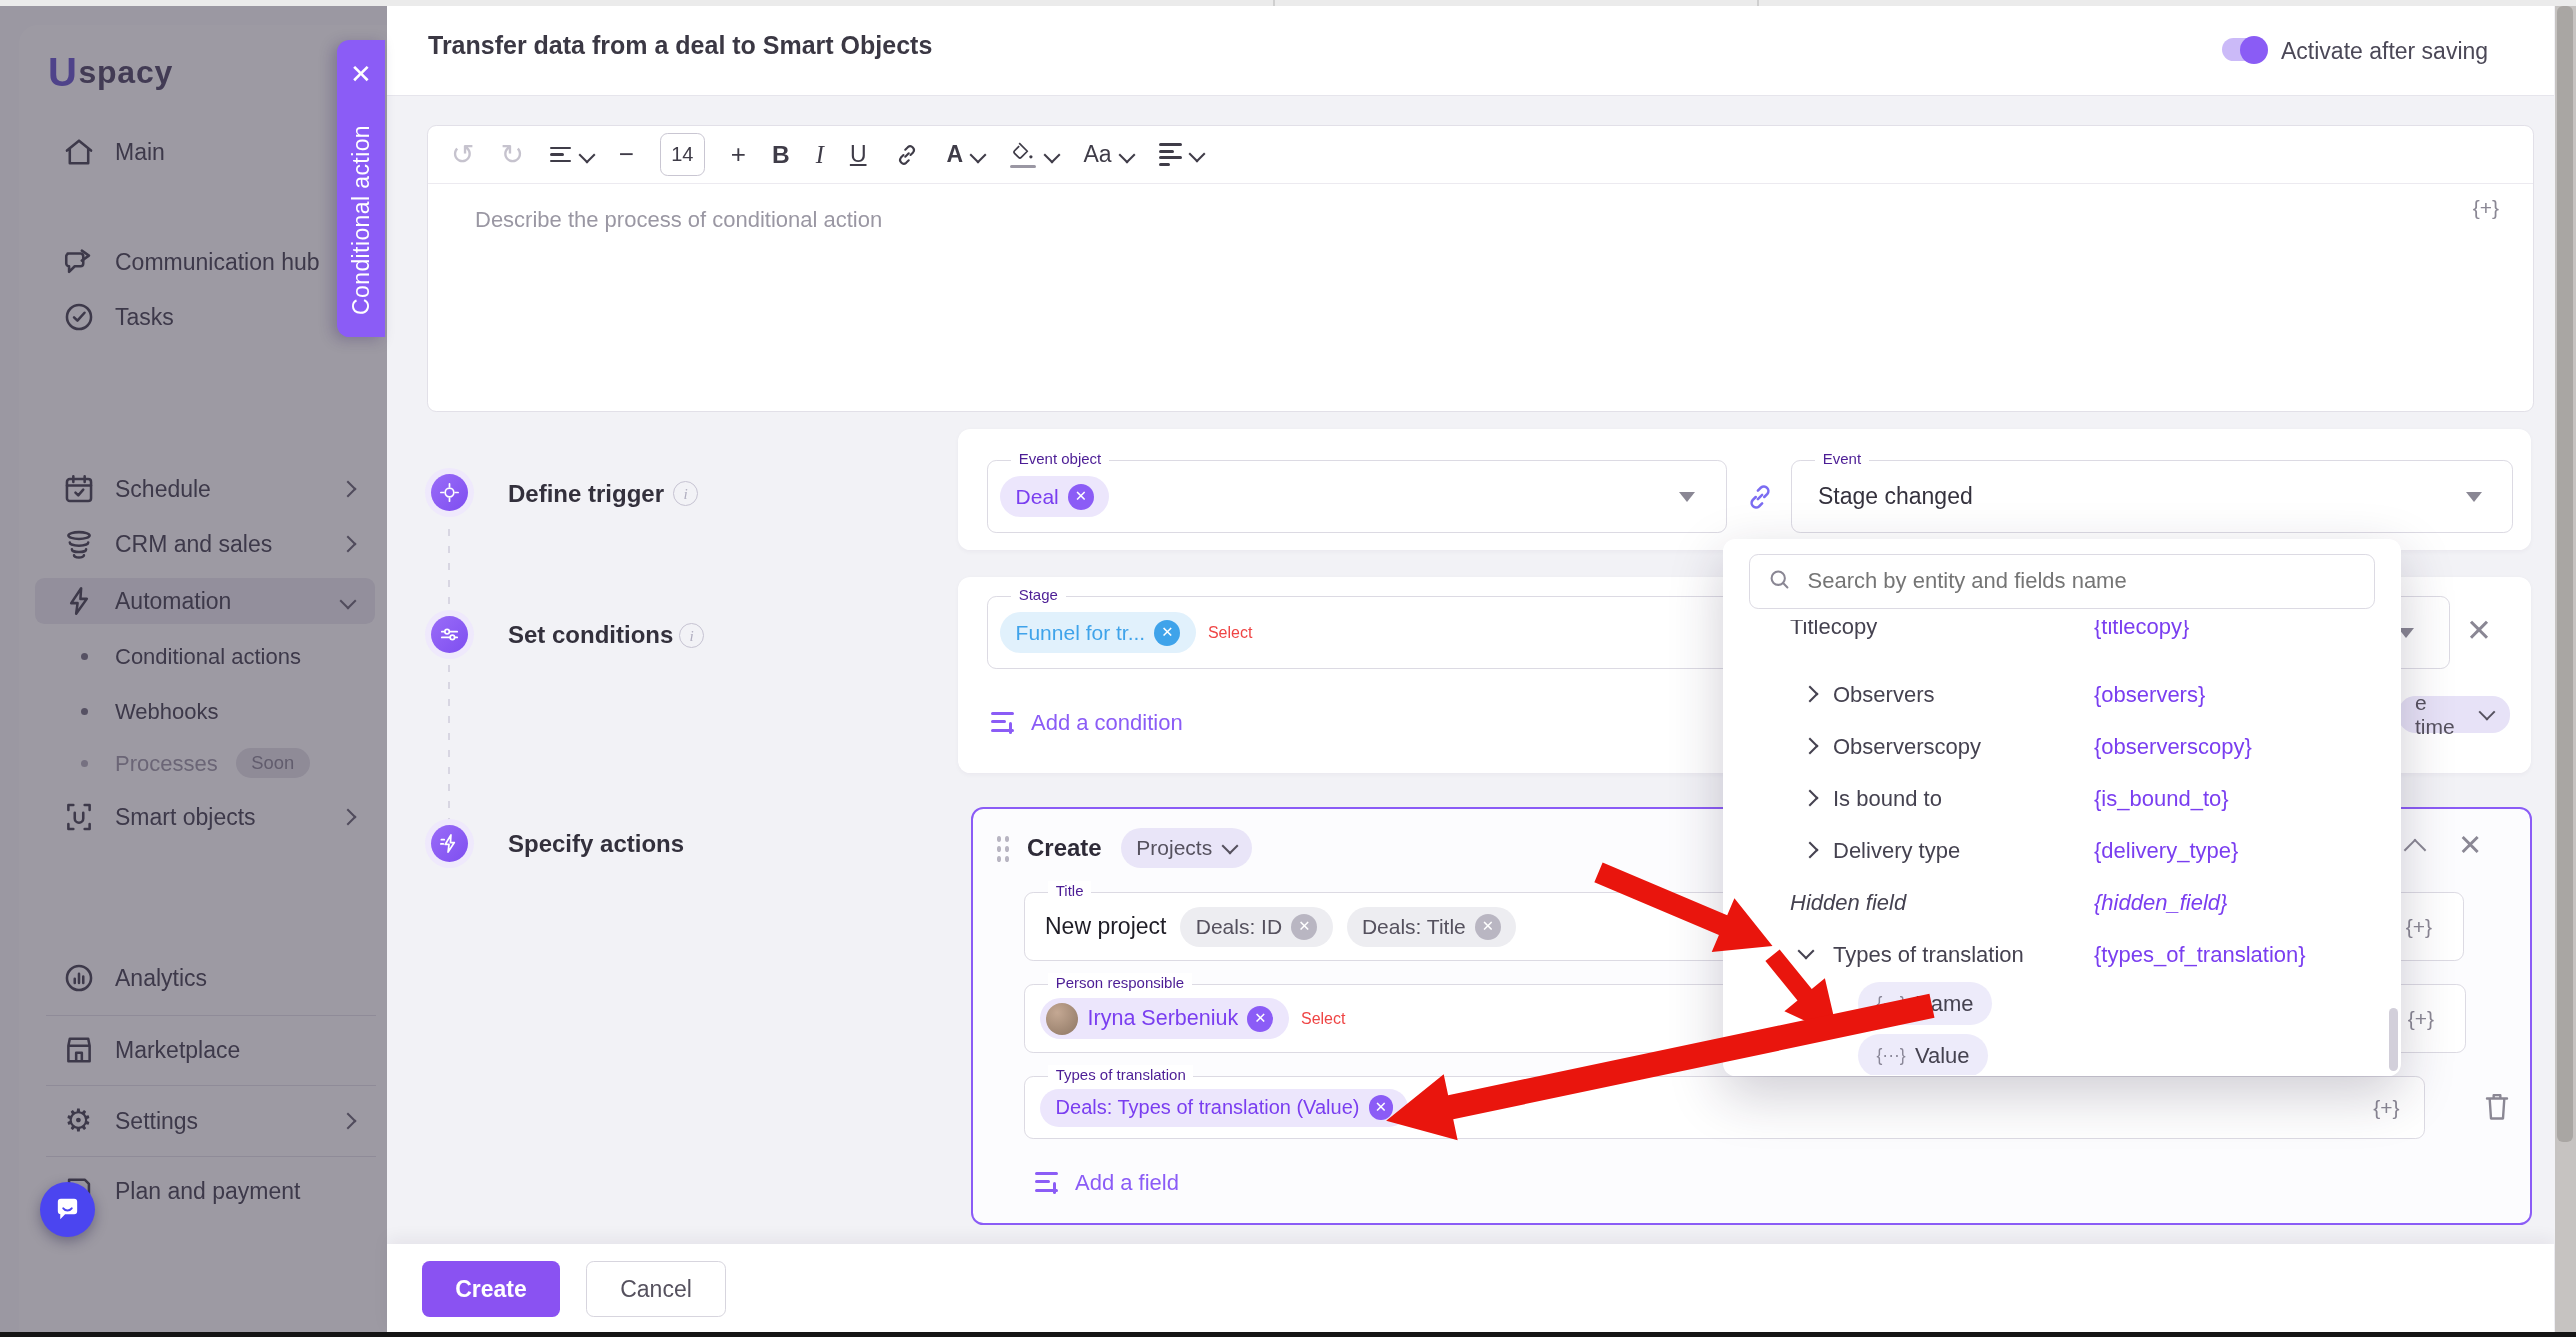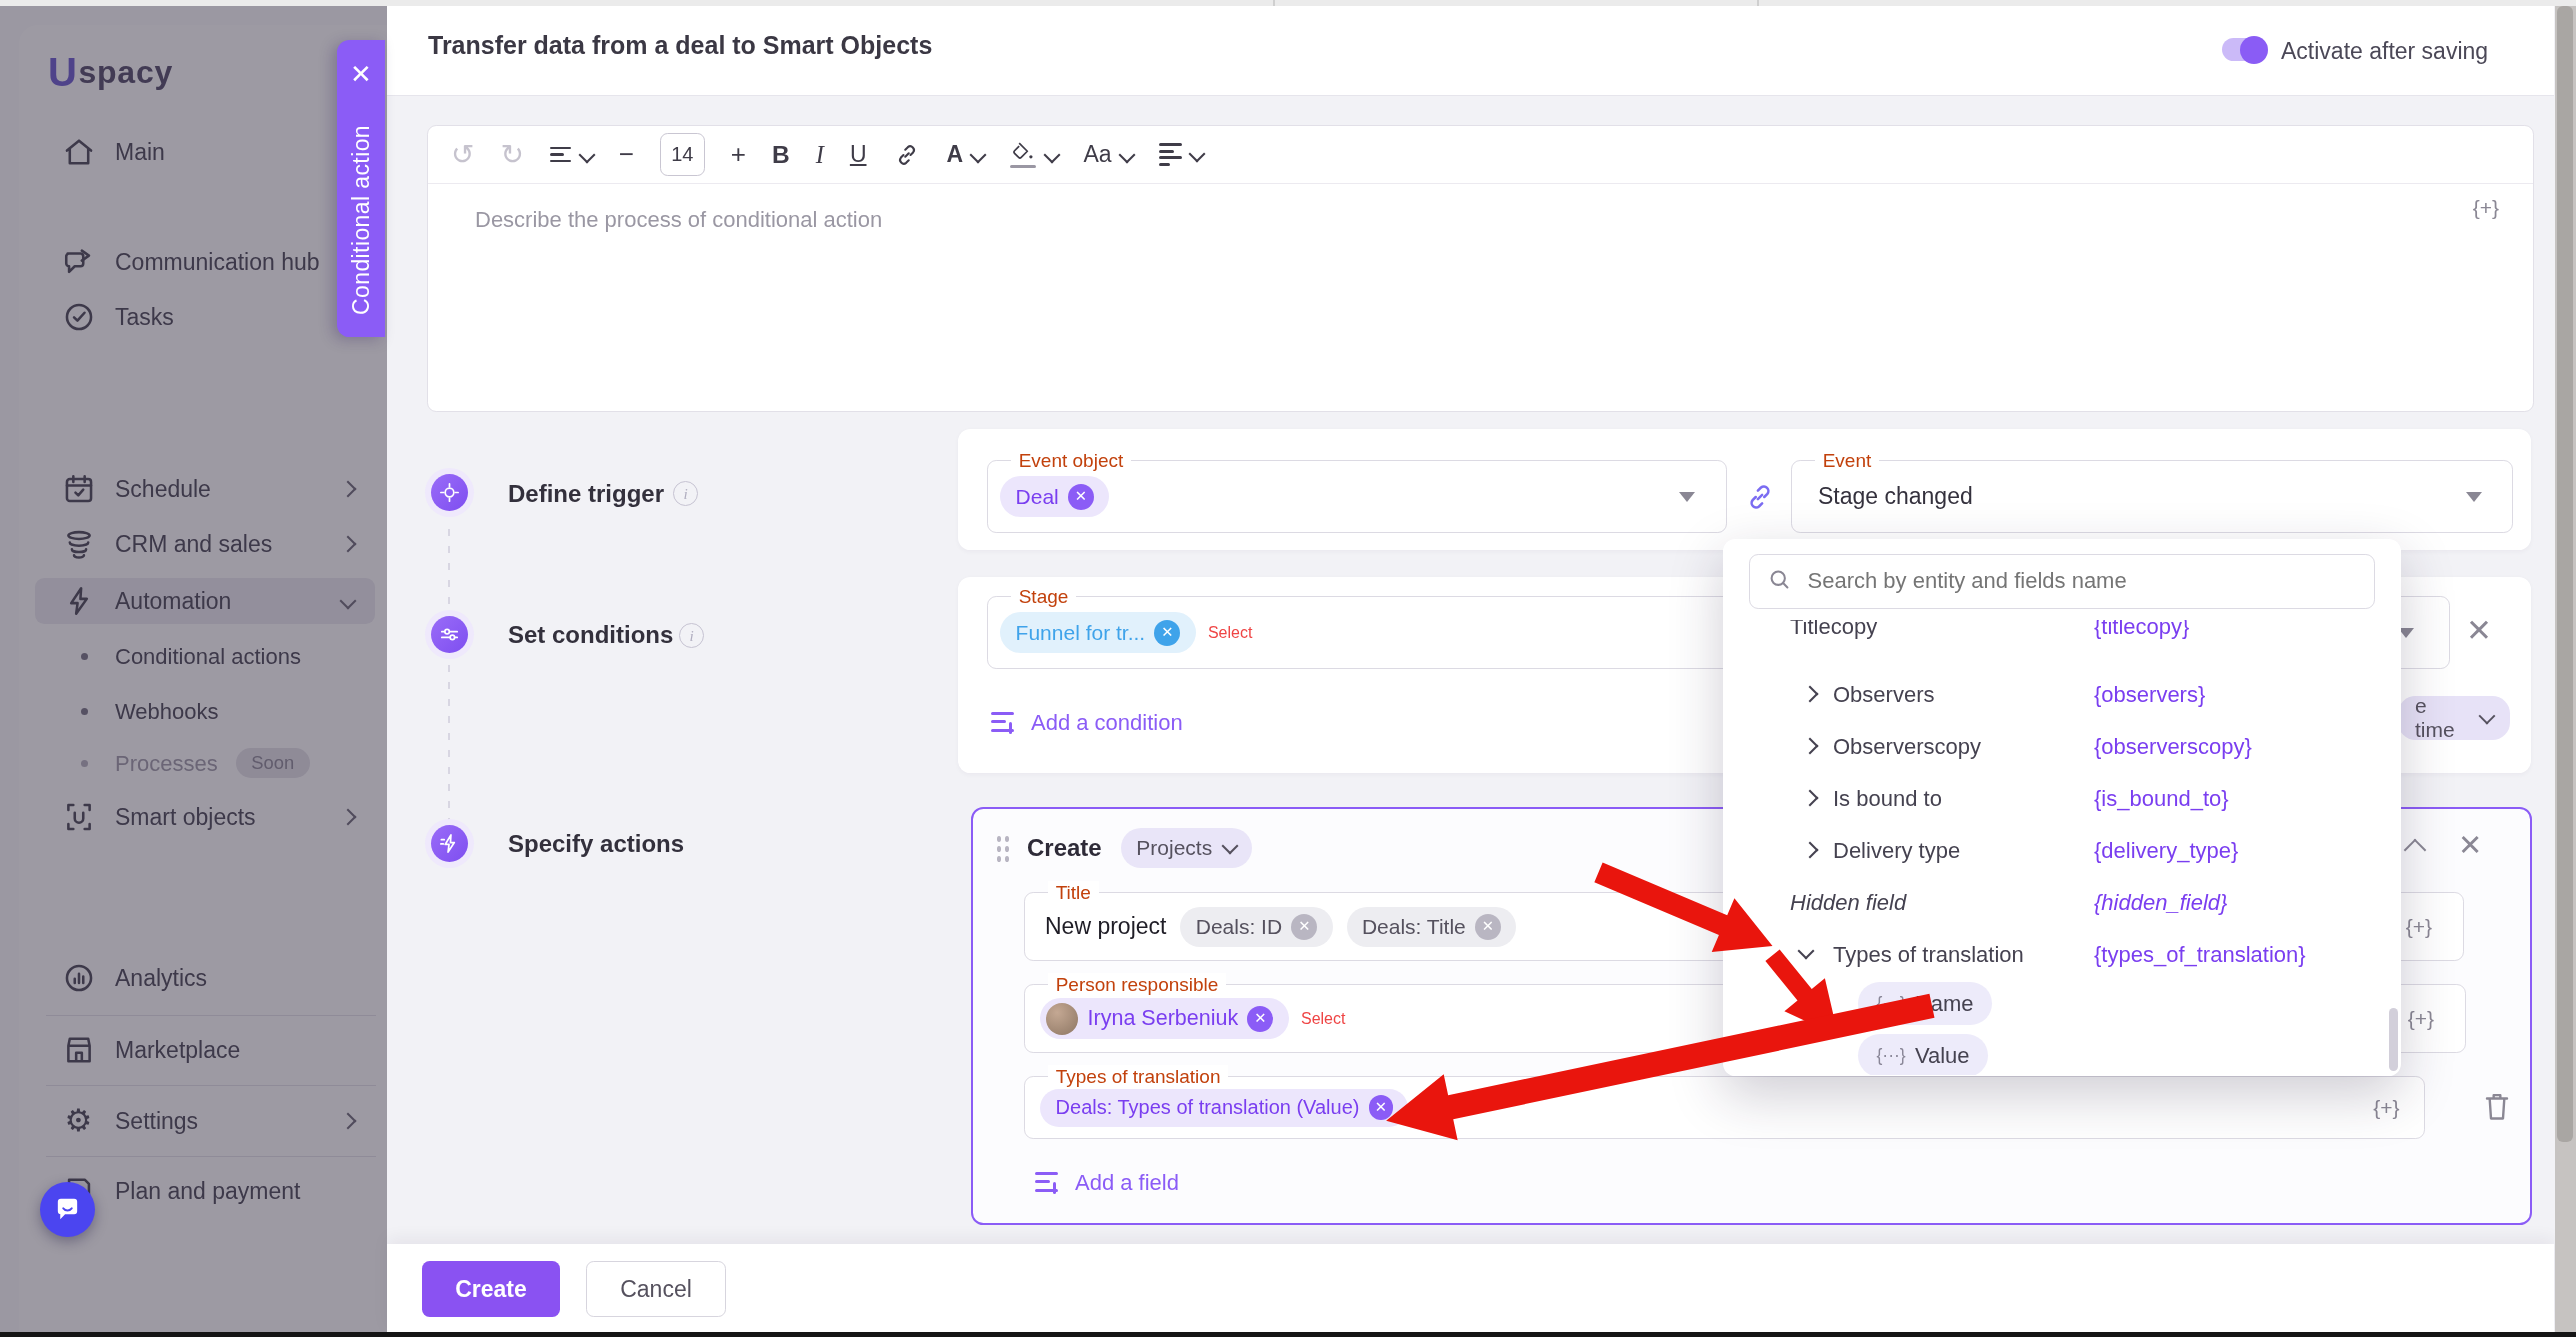--- a/index.html
+++ b/index.html
@@ -15,21 +15,21 @@
   .chip-blue{background:#e1f1fc;color:#3fa3ea;}
   .chip-soft{background:#e9e5f8;color:#55515e;}
   .xdot{width:26px;height:26px;border-radius:50%;display:inline-flex;align-items:center;
         justify-content:center;color:#fff;font-size:14.6px;line-height:1;flex:0 0 auto;}
   .xdot-purple{background:#8b5cf6;}
   .xdot-blue{background:#3fa3ea;}
   .xdot-gray{background:#b9b6c2;}
   
   .fld{position:absolute;background:#fff;border:1.5px solid #dcdae3;border-radius:9.2px;}
   .fld-label{position:absolute;top:-12.3px;left:23px;background:#fff;padding:0 7.7px;
-             font-size:19px;color:#c2410c;line-height:1.3;}
+             font-size:15px;color:#4c1d95;line-height:1.3;}
   .fld-content{position:absolute;left:12.3px;top:0;bottom:0;display:flex;align-items:center;gap:12.3px;}
   .placeholder{color:#ef4444;font-size:16px;}
   .token-plus{position:absolute;right:31px;top:50%;transform:translateY(-50%);
               color:#8a8794;font-size:21px;}
   .caret{position:absolute;top:50%;transform:translateY(-50%);width:0;height:0;
          border-left:8.4px solid transparent;border-right:8.4px solid transparent;
          border-top:10px solid #8a8794;}
   
   .chv{display:inline-block;width:10px;height:10px;border-right:2.3px solid currentColor;
        border-bottom:2.3px solid currentColor;}
@@ -356,21 +356,21 @@
   <div class="abs flex" style="left:991px;top:710px;gap:14px;z-index:3;">
     <span class="addicon">
       <i style="top:0;width:23px;"></i>
         <i style="top:8.4px;width:15.3px;"></i>
         <i style="top:17px;width:23px;"></i>
       <i style="top:10.7px;left:18.4px;width:3.1px;height:12.3px;"></i>
     </span>
     <span class="purple-link">Add a condition</span>
   </div>
 
-  <div class="abs" style="left:2398px;top:696px;height:44px;width:112px;background:#e7e2f7;border-radius:17.6px;z-index:3;
+  <div class="abs" style="left:2398px;top:696px;height:37px;width:112px;background:#e7e2f7;border-radius:17.6px;z-index:3;
               display:flex;align-items:center;justify-content:center;gap:10.7px;padding:0 17px;box-sizing:border-box;">
     <span style="font-size:21px;color:#55515e;">e time</span>
     <span class="chv down" style="color:#55515e;margin-top:-4.6px;"></span>
   </div>
 
   <div class="step-outer" style="left:425px;top:819px;z-index:3;">
     <div class="step-inner">
         <svg viewBox="0 0 24 24" fill="none" stroke="#fff" stroke-width="1.8" stroke-linecap="round" stroke-linejoin="round">
           <path d="M13.5 3 7.5 13h4l-1 8 6.5-10h-4l0.5-8z"></path>
           <path d="M3.5 8h3M3 12.5h2.5"></path>

